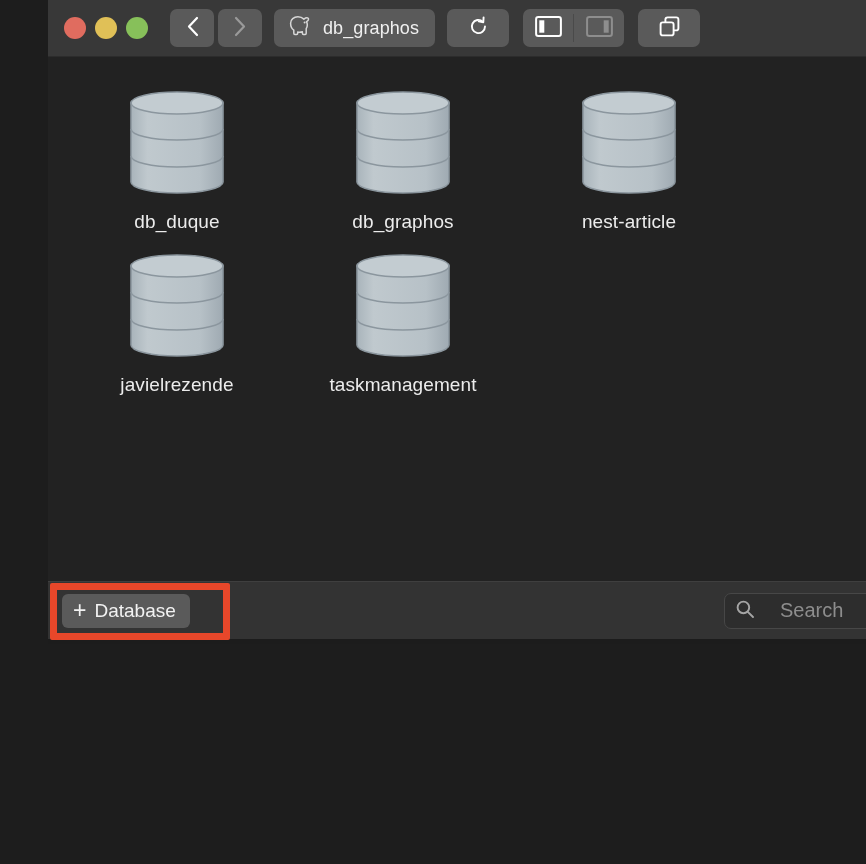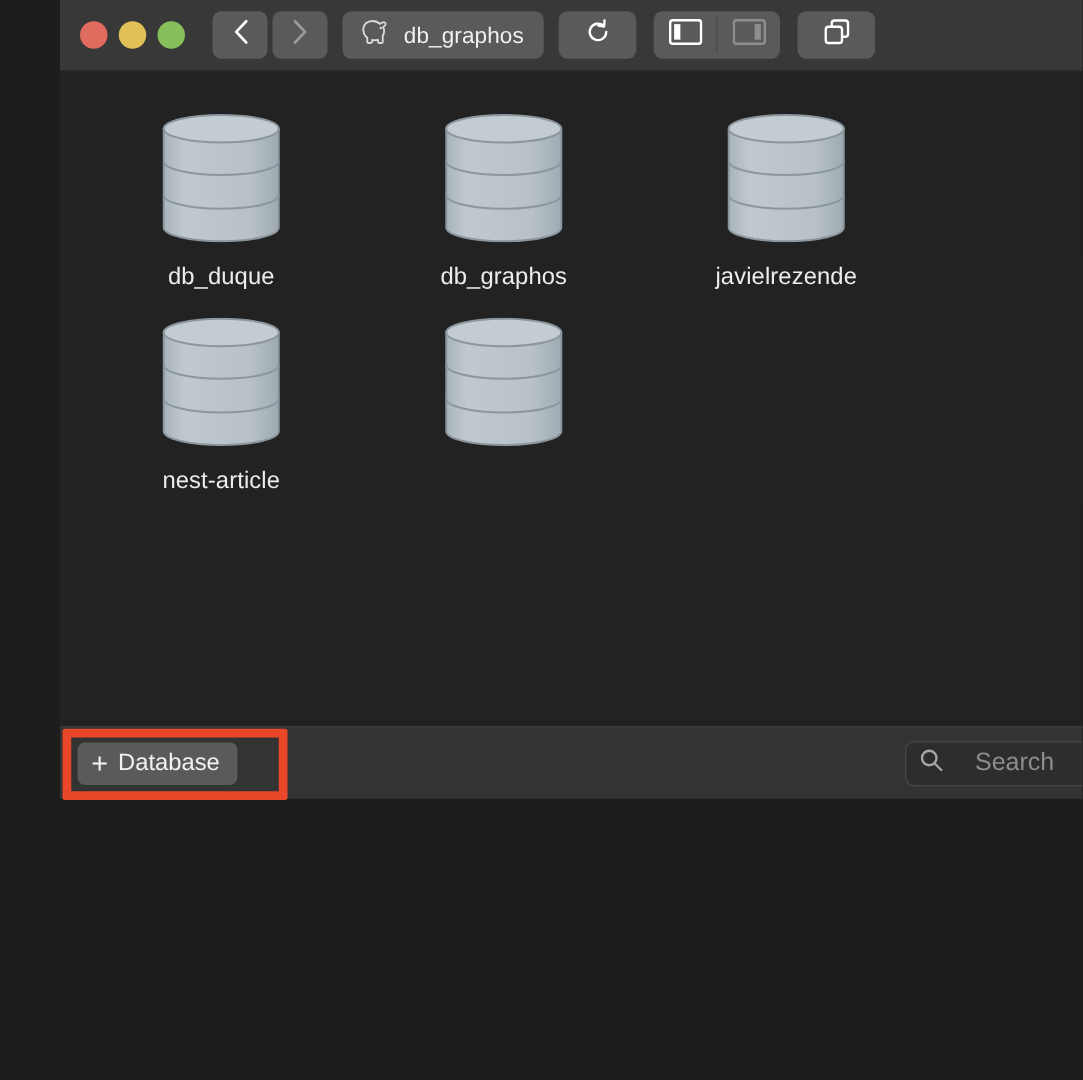--- a/index.html
+++ b/index.html
@@ -263,45 +263,46 @@
 
       <div class="db-item">
         <span class="db-icon">
           <svg viewBox="0 0 100 103" width="100" height="103">
             <path d="M4 12 L4 91 A46 11 0 0 0 96 91 L96 12 Z" fill="url(#cylg)" stroke="#8b969e" stroke-width="1.6"></path>
             <ellipse cx="50" cy="12" rx="46" ry="11" fill="#c3ccd1" stroke="#8b969e" stroke-width="1.6"></ellipse>
             <path d="M4 38 A46 11 0 0 0 96 38" fill="none" stroke="#8b969e" stroke-width="1.6"></path>
             <path d="M4 65 A46 11 0 0 0 96 65" fill="none" stroke="#8b969e" stroke-width="1.6"></path>
           </svg>
         </span>
+        <span class="db-label">nest-article</span>
+      </div>
+
+      <div class="db-item">
+        <span class="db-icon">
+          <svg viewBox="0 0 100 103" width="100" height="103">
+            <path d="M4 12 L4 91 A46 11 0 0 0 96 91 L96 12 Z" fill="url(#cylg)" stroke="#8b969e" stroke-width="1.6"></path>
+            <ellipse cx="50" cy="12" rx="46" ry="11" fill="#c3ccd1" stroke="#8b969e" stroke-width="1.6"></ellipse>
+            <path d="M4 38 A46 11 0 0 0 96 38" fill="none" stroke="#8b969e" stroke-width="1.6"></path>
+            <path d="M4 65 A46 11 0 0 0 96 65" fill="none" stroke="#8b969e" stroke-width="1.6"></path>
+          </svg>
+        </span>
         <span class="db-label">javielrezende</span>
       </div>
 
-      <div class="db-item">
-        <span class="db-icon">
-          <svg viewBox="0 0 100 103" width="100" height="103">
-            <path d="M4 12 L4 91 A46 11 0 0 0 96 91 L96 12 Z" fill="url(#cylg)" stroke="#8b969e" stroke-width="1.6"></path>
-            <ellipse cx="50" cy="12" rx="46" ry="11" fill="#c3ccd1" stroke="#8b969e" stroke-width="1.6"></ellipse>
-            <path d="M4 38 A46 11 0 0 0 96 38" fill="none" stroke="#8b969e" stroke-width="1.6"></path>
-            <path d="M4 65 A46 11 0 0 0 96 65" fill="none" stroke="#8b969e" stroke-width="1.6"></path>
-          </svg>
-        </span>
-        <span class="db-label">nest-article</span>
-      </div>
-
-
-      <div class="db-item">
-        <span class="db-icon">
-          <svg viewBox="0 0 100 103" width="100" height="103">
-            <path d="M4 12 L4 91 A46 11 0 0 0 96 91 L96 12 Z" fill="url(#cylg)" stroke="#8b969e" stroke-width="1.6"></path>
-            <ellipse cx="50" cy="12" rx="46" ry="11" fill="#c3ccd1" stroke="#8b969e" stroke-width="1.6"></ellipse>
-            <path d="M4 38 A46 11 0 0 0 96 38" fill="none" stroke="#8b969e" stroke-width="1.6"></path>
-            <path d="M4 65 A46 11 0 0 0 96 65" fill="none" stroke="#8b969e" stroke-width="1.6"></path>
-          </svg>
-        </span>
+
+      <div class="db-item">
+        <span class="db-icon">
+          <svg viewBox="0 0 100 103" width="100" height="103">
+            <path d="M4 12 L4 91 A46 11 0 0 0 96 91 L96 12 Z" fill="url(#cylg)" stroke="#8b969e" stroke-width="1.6"></path>
+            <ellipse cx="50" cy="12" rx="46" ry="11" fill="#c3ccd1" stroke="#8b969e" stroke-width="1.6"></ellipse>
+            <path d="M4 38 A46 11 0 0 0 96 38" fill="none" stroke="#8b969e" stroke-width="1.6"></path>
+            <path d="M4 65 A46 11 0 0 0 96 65" fill="none" stroke="#8b969e" stroke-width="1.6"></path>
+          </svg>
+        </span>
+        <span class="db-label">taskmanagement</span>
       </div>
 
 
     </div>
   </div>
 
   <div class="bottombar">
 
     <div class="add-db-btn">
       <span class="plus-glyph">+</span>

